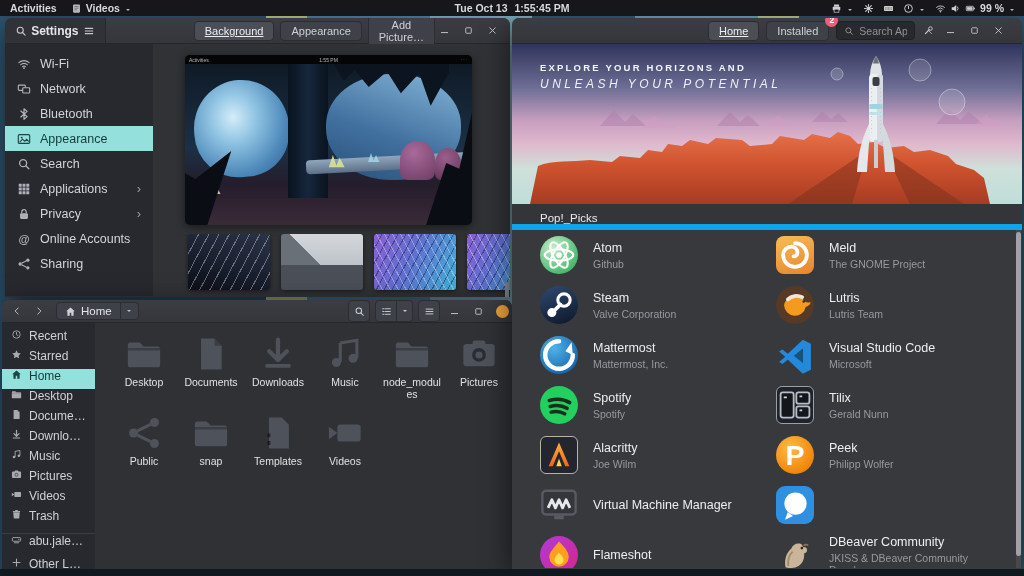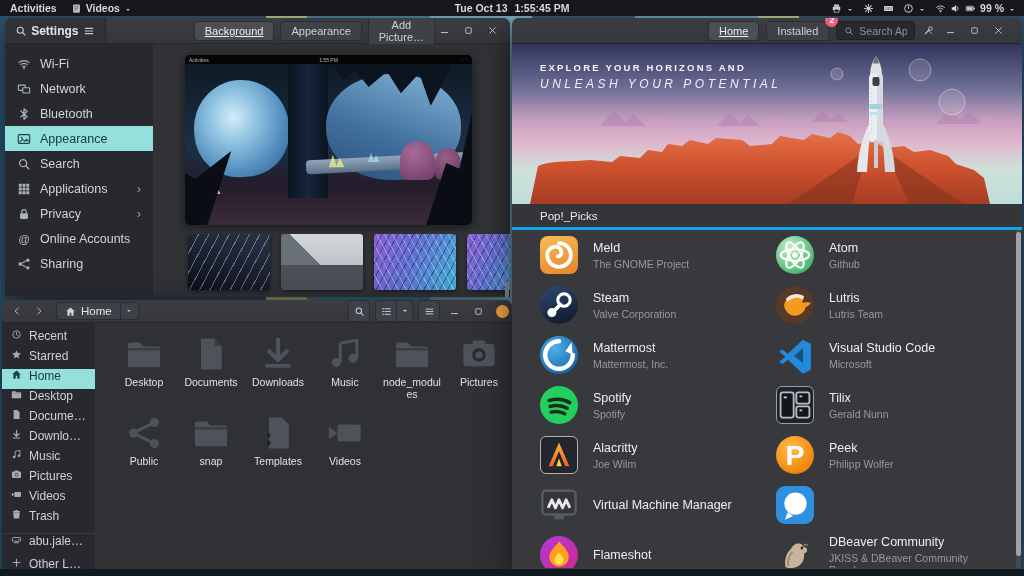--- a/index.html
+++ b/index.html
@@ -143,21 +143,21 @@
   .searchfield .icon { width:10px; height:10px; color:#8f9298; flex:0 0 auto; }
   .searchfield input { background:transparent; border:none; outline:none; color:#d5d6d9; font-size:10.5px;
     width:100%; font-family:"Liberation Sans",sans-serif; }
   .searchfield input::placeholder { color:#8f9298; }
   .banner { position:relative; width:100%; height:160px; overflow:hidden; }
   .banner svg.scene { position:absolute; inset:0; width:100%; height:100%; }
   .banner-text { position:absolute; left:28px; top:18px; color:#f4f5f8; }
   .banner-kicker { font-size:9.5px; font-weight:bold; letter-spacing:2.2px; }
   .banner-title { font-size:12px; font-style:italic; font-weight:300; letter-spacing:3.5px; margin-top:4px;
     color:#eef0f5; }
-  .picks { height:26px; background:#333539; border-bottom:3px solid #0ea5e9; display:flex; align-items:center;
+  .picks { height:26px; background:#333539; border-bottom:6px solid #0ea5e9; display:flex; align-items:flex-end;
     padding-left:28px; color:#e8e9ec; font-size:11.5px; }
   .applist { position:relative; height:338px; background:#37393d; display:grid; grid-template-columns:1fr 1fr;
     grid-auto-rows:50px; padding:0 10px 0 28px; overflow:hidden; }
   .app-row { display:flex; align-items:center; gap:15px; }
   .appicon { width:38px; height:38px; flex:0 0 auto; display:flex; align-items:center; justify-content:center; }
   .appicon svg { width:100%; height:100%; }
   .app-txt { display:flex; flex-direction:column; gap:3px; }
   .app-name { font-size:12.5px; color:#eceef0; }
   .app-dev { font-size:10.5px; color:#97999e; }
   .icon-atom { border-radius:50%; background:radial-gradient(circle at 35% 30%, #c2ecc8, #49b76b 75%); }
@@ -890,45 +890,45 @@
       <span>Pop!_Picks</span>
     </div>
 
     <div class="applist">
 
       <div class="shop-scroll">
           <div class="thumb-bar"></div>
         </div>
 
         <div class="app-row">
-          <span class="appicon icon-meld">
-            <svg viewBox="0 0 16 16" fill="none" xmlns="http://www.w3.org/2000/svg">
-              <path d="M8 3a5 5 0 1 1-5 5 3.5 3.5 0 0 1 3.5-3.5A2.5 2.5 0 0 1 9 7a1.6 1.6 0 0 1-1.6 1.6" stroke="#fff" stroke-width="1.6" stroke-linecap="round"></path>
-            </svg>
-          </span>
-          <span class="app-txt">
-            <span class="app-name">Meld</span>
-            <span class="app-dev">The GNOME Project</span>
-          </span>
-        </div>
-
-        <div class="app-row">
           <span class="appicon icon-atom">
             <svg viewBox="0 0 16 16" fill="none" xmlns="http://www.w3.org/2000/svg">
               <g stroke="#fff" stroke-width=".9">
                 <ellipse cx="8" cy="8" rx="6" ry="2.4"></ellipse>
                 <ellipse cx="8" cy="8" rx="6" ry="2.4" transform="rotate(60 8 8)"></ellipse>
                 <ellipse cx="8" cy="8" rx="6" ry="2.4" transform="rotate(-60 8 8)"></ellipse>
               </g>
               <circle cx="8" cy="8" r="1.2" fill="#fff"></circle>
             </svg>
           </span>
           <span class="app-txt">
             <span class="app-name">Atom</span>
             <span class="app-dev">Github</span>
+          </span>
+        </div>
+
+        <div class="app-row">
+          <span class="appicon icon-meld">
+            <svg viewBox="0 0 16 16" fill="none" xmlns="http://www.w3.org/2000/svg">
+              <path d="M8 3a5 5 0 1 1-5 5 3.5 3.5 0 0 1 3.5-3.5A2.5 2.5 0 0 1 9 7a1.6 1.6 0 0 1-1.6 1.6" stroke="#fff" stroke-width="1.6" stroke-linecap="round"></path>
+            </svg>
+          </span>
+          <span class="app-txt">
+            <span class="app-name">Meld</span>
+            <span class="app-dev">The GNOME Project</span>
           </span>
         </div>
 
         <div class="app-row">
           <span class="appicon icon-steam">
             <svg viewBox="0 0 16 16" fill="none" xmlns="http://www.w3.org/2000/svg">
               <circle cx="10.1" cy="5.9" r="2.6" stroke="#fff" stroke-width="1.3"></circle>
               <circle cx="5" cy="11.2" r="1.9" fill="#fff"></circle>
               <path d="M6.4 10 8.6 7.8" stroke="#fff" stroke-width="1.6" stroke-linecap="round"></path>
             </svg>

